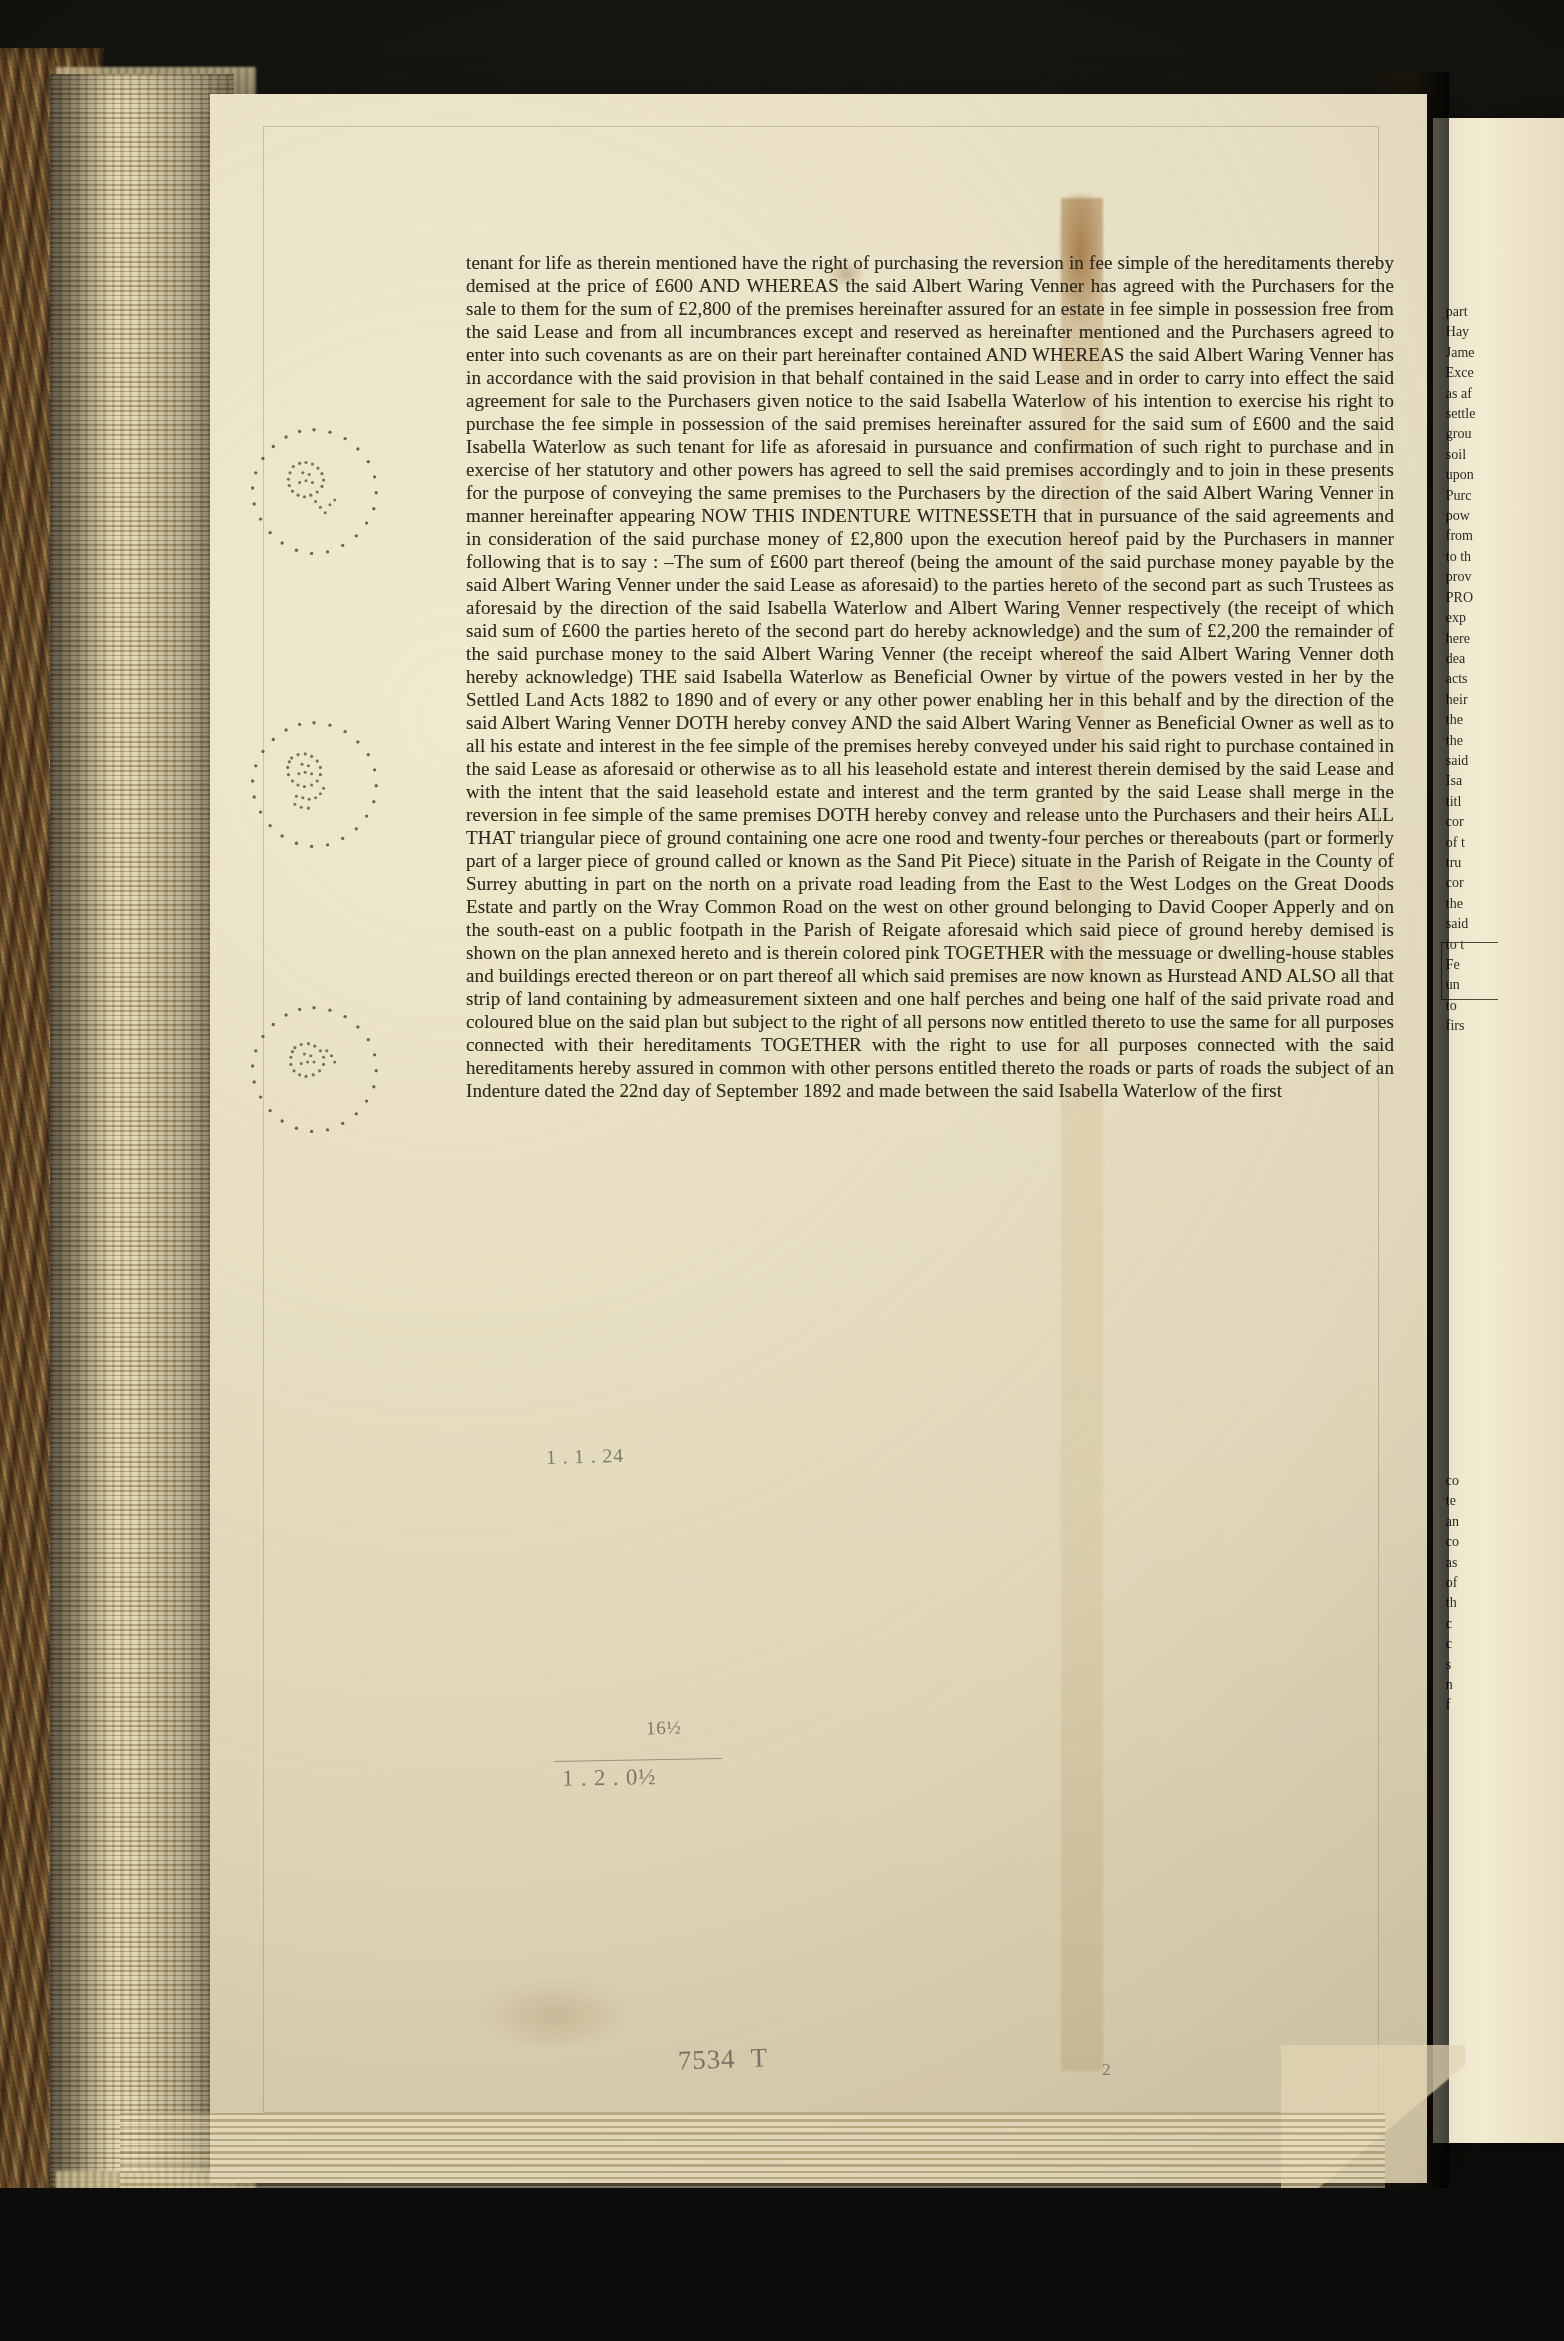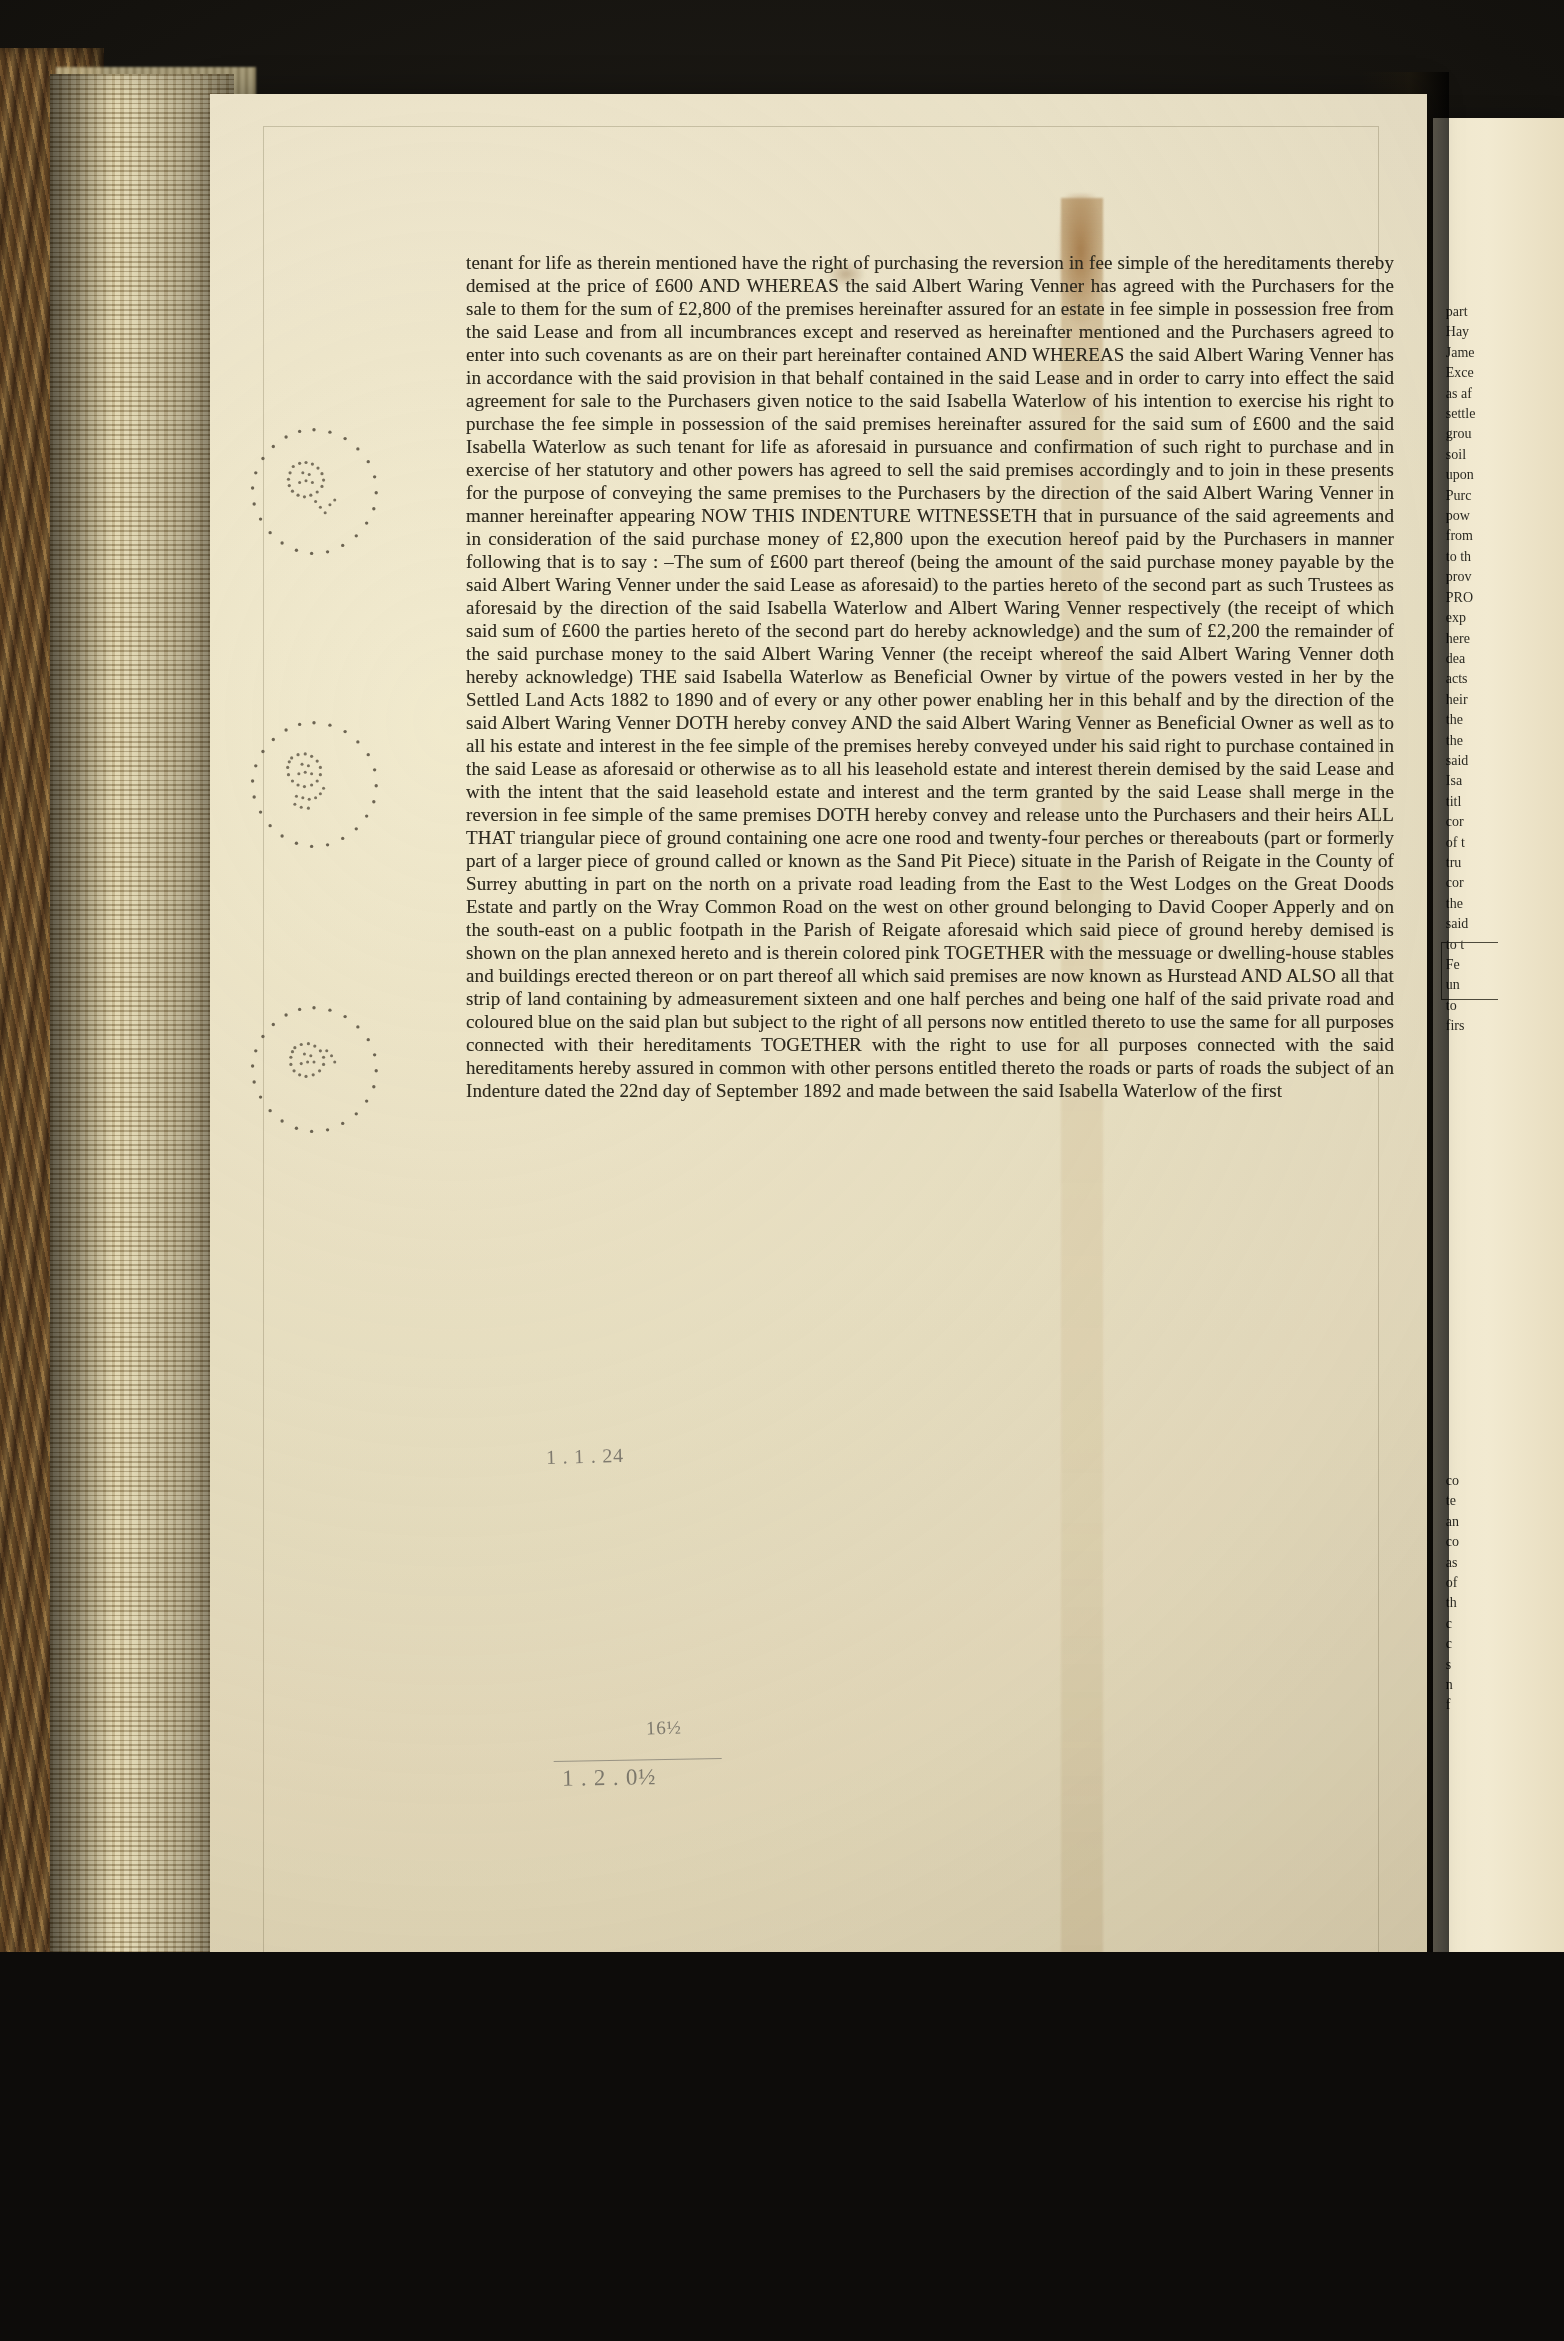--- a/index.html
+++ b/index.html
@@ -10,21 +10,21 @@
   body {
     width: 1565px;
     height: 2342px;
     overflow: hidden;
     font-family: "Liberation Serif", serif;
   }
 
   #scene {
     position: relative;
     width: 1565px;
-    height: 1952px;
+    height: 2188px;
     background: #15803d;
     overflow: hidden;
   }
 
   
   .backdrop {
     position: absolute;
     inset: 0;
     background:
       radial-gradient(120% 80% at 50% 40%, #2a2721 0%, #14120e 60%, #080706 100%);

